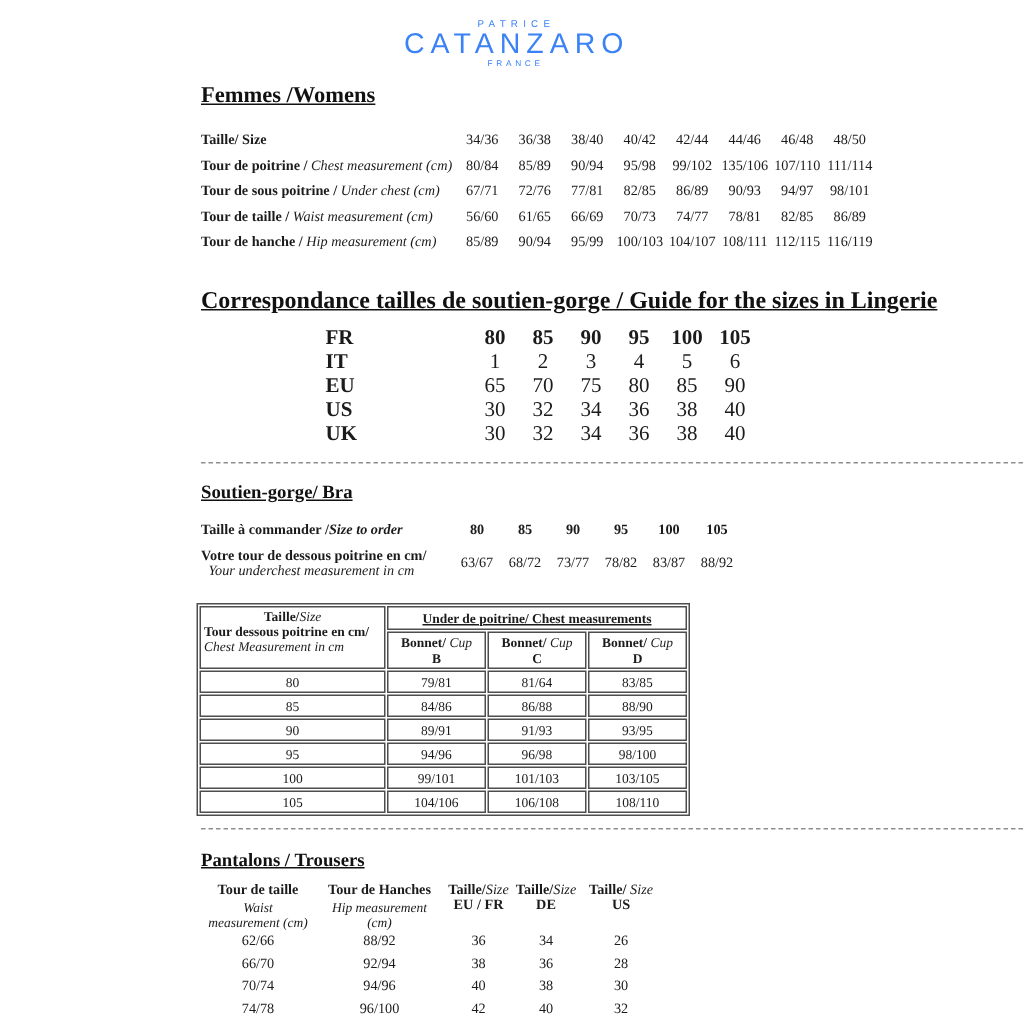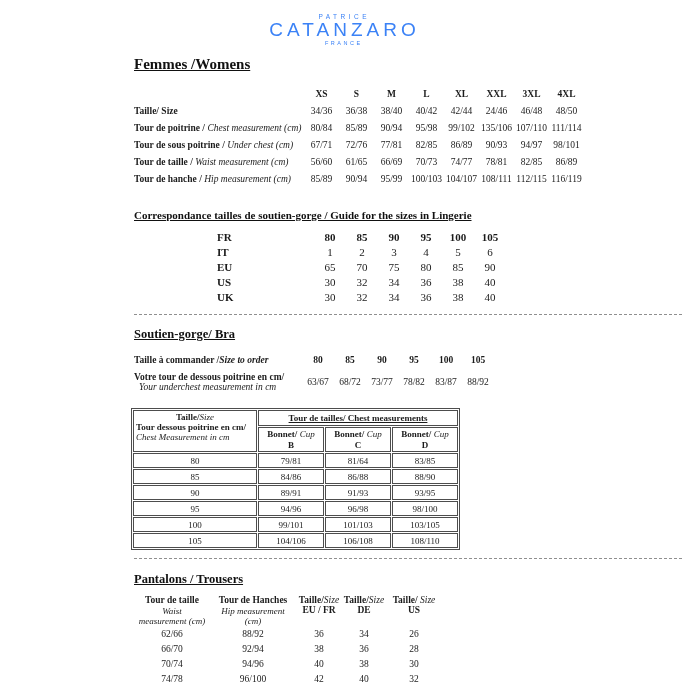--- a/index.html
+++ b/index.html
@@ -11,37 +11,37 @@
 
   
   .logo{text-align:center;padding-top:13px;color:#3b82f6;font-family:"Liberation Sans", sans-serif;}
   .logo-top{font-size:6.5px;letter-spacing:3.5px;text-indent:3.5px;}
   .logo-main{font-size:19px;letter-spacing:4px;text-indent:4px;line-height:20px;}
   .logo-sub{font-size:5.5px;letter-spacing:2.5px;text-indent:2.5px;}
 
   
   .sec{margin:0 0 0 134px;font-weight:bold;text-decoration:underline;color:#111;}
   .femmes-title{margin-top:10px;font-size:15px;}
-  .ling-title{margin-top:22px;font-size:11px;}
+  .ling-title{margin-top:22px;font-size:16px;}
   .bra-title{margin-top:12px;font-size:12.5px;text-decoration:underline;}
   .pant-title{margin-top:13px;font-size:12.5px;}
 
   table{border-collapse:collapse;}
   b{font-weight:bold;font-style:normal;}
   i{font-style:italic;font-weight:normal;}
   .bi{font-weight:bold;font-style:italic;}
 
   
   .femmes{margin:12px 0 0 134px;width:450px;table-layout:fixed;font-size:9.5px;}
   .femmes td,.femmes th{height:17px;padding:0;text-align:center;font-weight:normal;}
   .femmes th{font-weight:bold;}
   .femmes .lbl{width:170px;text-align:left;}
 
   
-  .ling{margin:8px 0 0 205px;font-size:11px;}
+  .ling{margin:8px 0 0 205px;font-size:14px;}
   .ling td{height:15px;padding:0;text-align:center;width:32px;}
   .ling .lbl{width:97px;text-align:left;padding-left:12px;font-weight:bold;}
   .ling tr.bold-vals td{font-weight:bold;}
   .ling tr.bold-vals td.lbl{font-weight:bold;}
 
   
   .dash{height:0;border-top:1px dashed #8f8f8f;margin:10px 3px 0 134px;}
   .dash2{margin-top:8px;}
 
   
@@ -82,39 +82,28 @@
   <div class="logo">
     <div class="logo-top">PATRICE</div>
     <div class="logo-main">CATANZARO</div>
     <div class="logo-sub">FRANCE</div>
   </div>
 
   <h2 class="sec femmes-title">Femmes /Womens</h2>
 
   <table class="femmes">
     <tbody>
-        <tr>
-      <td class="lbl"></td>
-      <th>XS</th>
-      <th>S</th>
-      <th>M</th>
-      <th>L</th>
-      <th>XL</th>
-      <th>XXL</th>
-      <th>3XL</th>
-      <th>4XL</th>
-    </tr>
     <tr>
       <td class="lbl"><b>Taille/ Size</b><i></i></td>
       <td>34/36</td>
       <td>36/38</td>
       <td>38/40</td>
       <td>40/42</td>
       <td>42/44</td>
-      <td>24/46</td>
+      <td>44/46</td>
       <td>46/48</td>
       <td>48/50</td>
     </tr>
     <tr>
       <td class="lbl"><b>Tour de poitrine / </b><i>Chest measurement (cm)</i></td>
       <td>80/84</td>
       <td>85/89</td>
       <td>90/94</td>
       <td>95/98</td>
       <td>99/102</td>
@@ -241,21 +230,21 @@
     </table>
 
   <table class="cup">
     <tbody>
         <tr>
       <td class="corner" rowspan="2">
         <div class="c1"><b>Taille/</b><i>Size</i></div>
         <div class="c2"><b>Tour dessous poitrine en cm/</b></div>
         <div class="c3"><i>Chest Measurement in cm</i></div>
       </td>
-      <td class="grp" colspan="3"><b>Tour de tailles/ Chest measurements</b></td>
+      <td class="grp" colspan="3"><b>Under de poitrine/ Chest measurements</b></td>
     </tr>
     <tr>
       <td class="cuph"><b>Bonnet/</b><i> Cup</i><div><b>B</b></div></td>
       <td class="cuph"><b>Bonnet/</b><i> Cup</i><div><b>C</b></div></td>
       <td class="cuph"><b>Bonnet/</b><i> Cup</i><div><b>D</b></div></td>
     </tr>
     <tr class="drow">
       <td>80</td>
       <td>79/81</td>
       <td>81/64</td>

